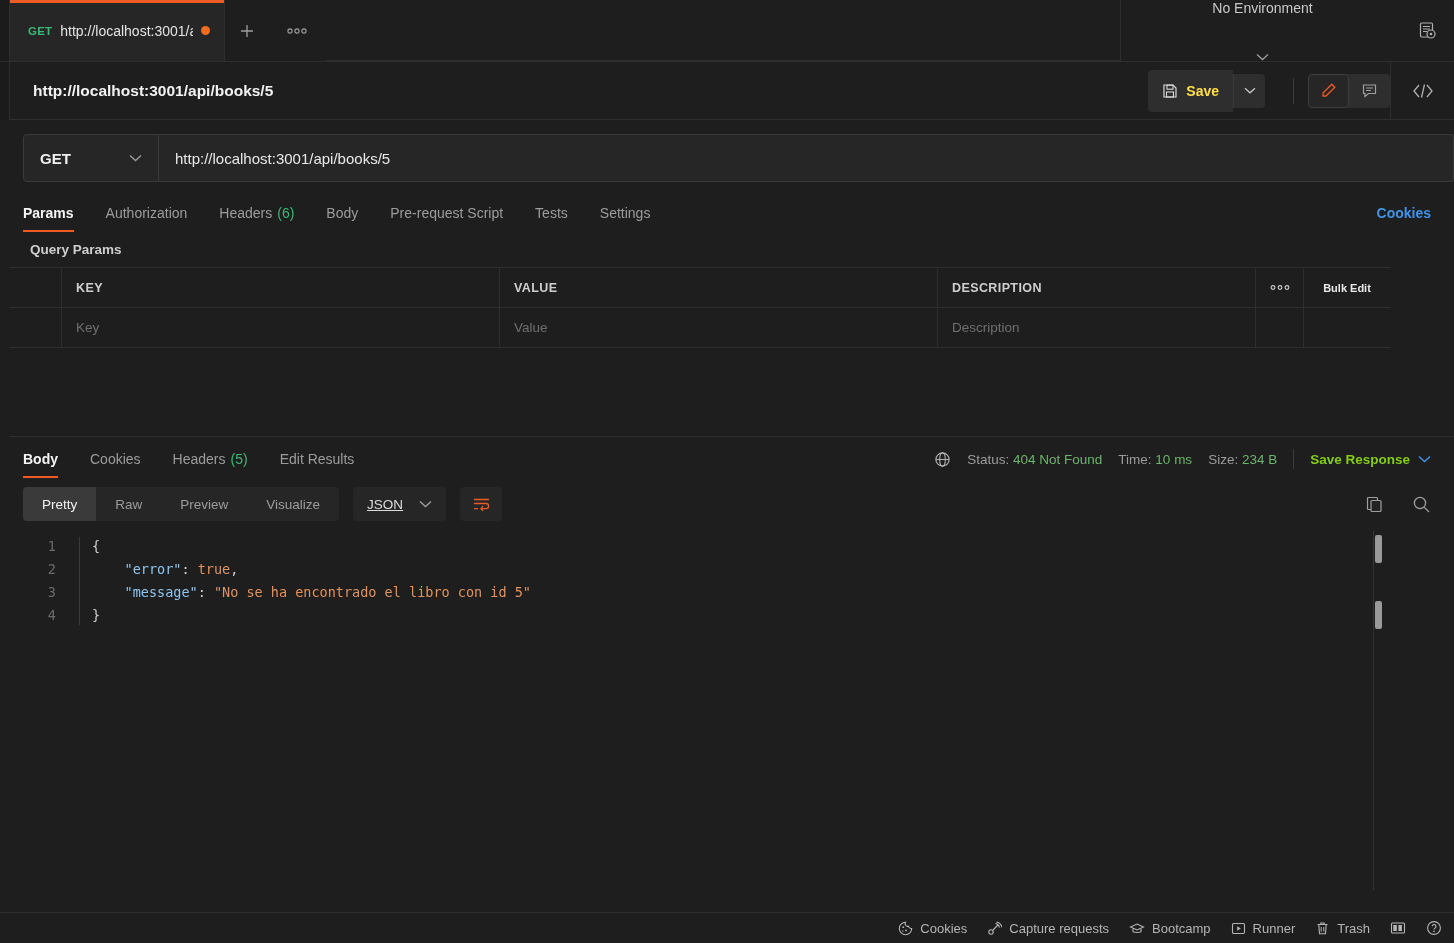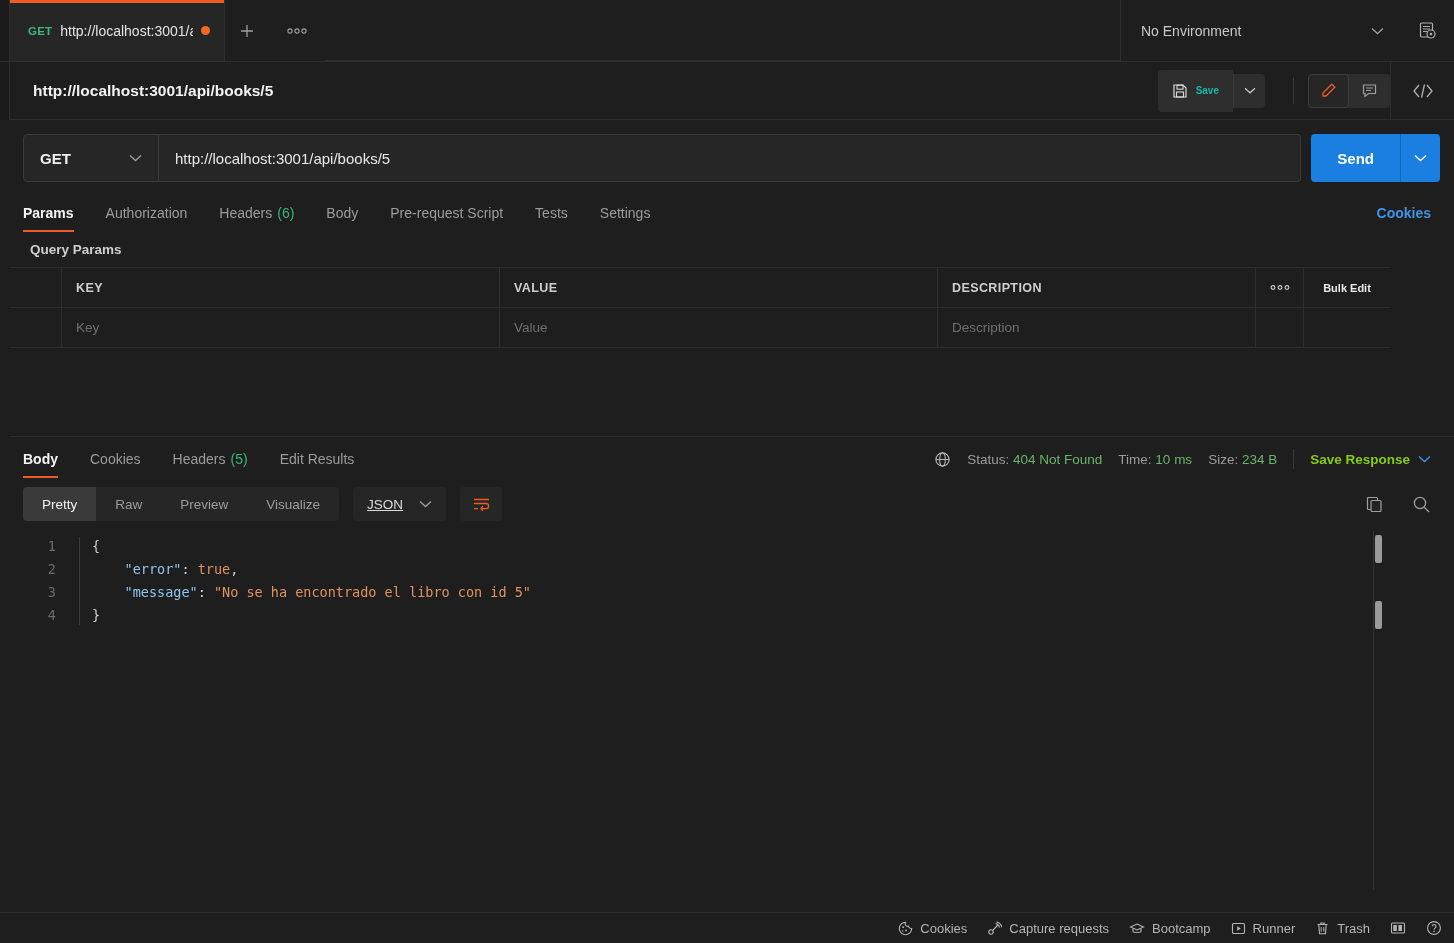--- a/index.html
+++ b/index.html
@@ -31,38 +31,38 @@
   .tab-title { color: #e3e3e3; font-size: 14px; white-space: nowrap; overflow: hidden; flex: 1; }
   .tab-dot { width: 9px; height: 9px; border-radius: 50%; background: #f26b21; flex: 0 0 9px; }
   .tab-plus, .tab-more {
     display: flex; align-items: center; justify-content: center;
     color: #9e9e9e; font-size: 22px; width: 44px; height: 100%;
   }
   .tab-more { font-size: 12px; letter-spacing: 1.5px; width: 56px; }
   .tabbar-spacer { flex: 1; border-bottom: 1px solid #2e2e2e; }
   .env-zone {
     display: flex; align-items: center; border-left: 1px solid #2e2e2e;
-    width: 280px; padding: 0 16px 0 20px; 
+    width: 280px; padding: 0 16px 0 20px;  flex-direction: column;
   }
   .env-name { flex: 1; color: #c9c9c9; font-size: 14px; }
   .chev { color: #9e9e9e; font-size: 11px; }
   .env-icon-zone { width: 54px; display: flex; align-items: center; justify-content: center; }
   svg.ic { display: block; }
 
   
   .titlerow {
     height: 58px; display: flex; align-items: center;
     background: #1e1e1e; border-bottom: 1px solid #2e2e2e;
   }
   .req-title { flex: 1; padding-left: 23px; font-size: 15.5px; font-weight: bold; color: #f2f2f2; }
   .save-grp { display: flex; align-items: center; height: 34px; margin-right: 14px; }
   .save-btn {
     display: flex; align-items: center; gap: 8px; background: #2e2e2e;
     border-radius: 4px 0 0 4px; height: 42px; padding: 0 14px;
-    color: #14b8a6; font-size: 10px; font-weight: bold;
+    color: #fde047; font-size: 14px; font-weight: bold;
   }
   .save-caret {
     background: #2e2e2e; border-radius: 0 4px 4px 0; height: 34px; width: 32px;
     display: flex; align-items: center; justify-content: center; border-left: 1px solid #3a3a3a;
   }
   .vdiv { width: 1px; height: 26px; background: #3a3a3a; margin: 0 14px; }
   .toggle-grp { display: flex; background: #2e2e2e; border-radius: 4px; overflow: hidden; height: 34px; }
   .tg-btn { width: 41px; display: flex; align-items: center; justify-content: center; }
   .tg-btn.on { background: #262626; border: 1px solid #3d3d3d; border-radius: 4px; }
   .code-zone { width: 64px; display: flex; align-items: center; justify-content: center;
@@ -268,28 +268,20 @@
   <div class="urlrow">
     <div class="method-box">
       <span class="method-lbl">GET</span>
       <span>
         <svg class="ic" width="13" height="8" viewBox="0 0 13 8">
             <path d="M1 1.5L6.5 6.5L12 1.5" stroke="#9e9e9e" stroke-width="1.3" fill="none"></path>
           </svg>
       </span>
     </div>
     <div class="url-box" title="Enter URL or paste text">http://localhost:3001/api/books/5</div>
-    <div class="send-grp">
-      <div class="send-btn">Send</div>
-      <div class="send-caret">
-        <svg class="ic" width="13" height="8" viewBox="0 0 13 8">
-            <path d="M1 1.5L6.5 6.5L12 1.5" stroke="#ffffff" stroke-width="1.4" fill="none"></path>
-          </svg>
-      </div>
-    </div>
   </div>
 
   <div class="reqtabs">
     <div class="rtab active">
       <span>Params</span>
     </div>
     <div class="rtab">
       <span>Authorization</span>
     </div>
     <div class="rtab">

